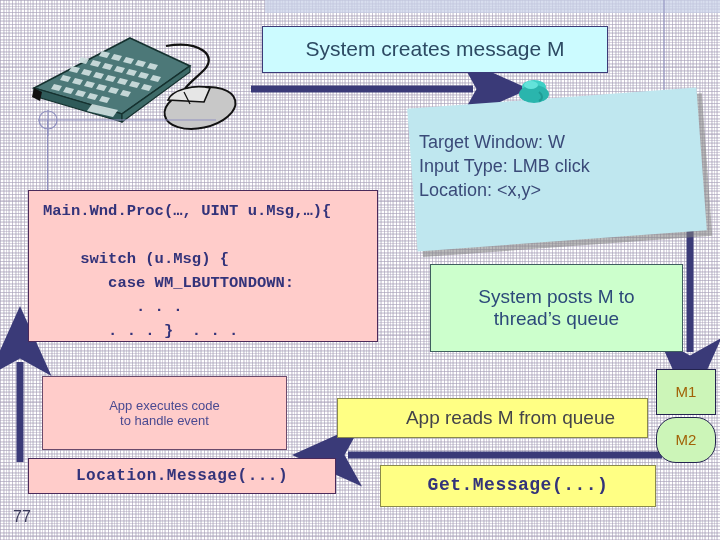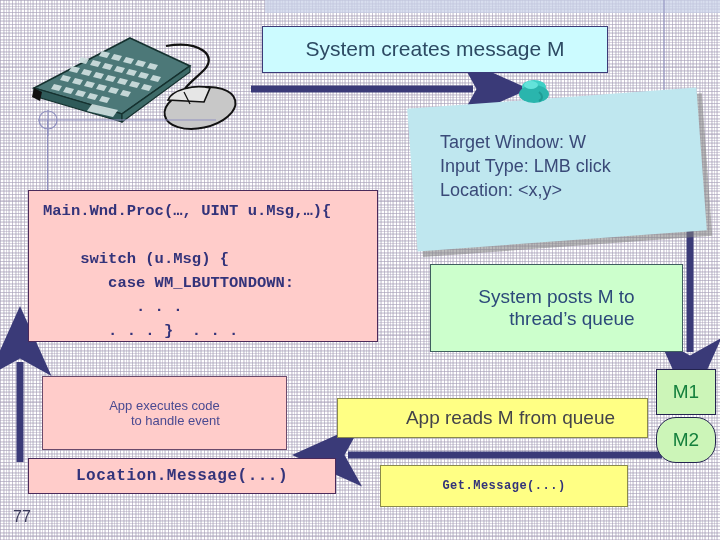--- a/index.html
+++ b/index.html
@@ -42,21 +42,21 @@
     left: 265px; top: 0; width: 455px; height: 13px;
     background-color: #c9d2e8;
     opacity: 0.75;
   }
   .box {
     position: absolute;
     box-sizing: border-box;
     display: flex;
     align-items: center;
     justify-content: center;
-    text-align: right;
+    text-align: center;
     color: #2f3061;
     line-height: 1.18;
   }
   
   #title-box {
     left: 262px; top: 26px; width: 346px; height: 47px;
     background: #ccfbff;
     border: 1.5px solid #3a3a78;
     font-size: 21px;
     color: #2d4a63;
@@ -98,56 +98,56 @@
     left: 430px; top: 264px; width: 253px; height: 88px;
     background: #ccffcc;
     border: 1px solid #3f5f5f;
     font-size: 19px;
     color: #2d4a7a;
   }
   .msgbox {
     background: #ccf5b8;
     border: 1.5px solid #23234f;
     width: 60px; height: 46px;
-    font-size: 19px;
-    color: #15803d;
+    font-size: 15px;
+    color: #a16207;
   }
   #m1 { left: 656px; top: 369px; }
   #m2 { left: 656px; top: 417px; border-radius: 20px; }
   #m3 { left: 656px; top: 465px; }
   
   #app-reads-box {
     left: 337px; top: 398px; width: 311px; height: 40px;
     background: #ffff84;
     border: 1px solid #8a8a4a;
     font-size: 19px;
     color: #44444a;
     padding-left: 36px;
   }
   #getmessage-box {
-    left: 380px; top: 465px; width: 248px; height: 42px;
+    left: 380px; top: 465px; width: 276px; height: 42px;
     background: #ffff84;
     border: 1px solid #8a8a4a;
     font-family: "Liberation Mono", "DejaVu Sans Mono", monospace;
     font-weight: bold;
-    font-size: 12px;
+    font-size: 18px;
     letter-spacing: 0.5px;
     color: #33337a;
   }
   
   #sticky-note {
     position: absolute;
     left: 412px; top: 98px; width: 290px; height: 143px;
     background: #bfe7ef;
     transform: rotate(-4.2deg);
     box-shadow: 5px 6px 0 rgba(130,130,130,0.55);
   }
   #sticky-text {
     position: absolute;
-    left: 440px; top: 130px; width: 250px;
+    left: 419px; top: 130px; width: 250px;
     font-size: 18px;
     color: #3a4a78;
     line-height: 1.34;
     text-align: left;
     white-space: pre-line;
   }
   .pin {
     position: absolute;
     left: 517px; top: 78px; width: 34px; height: 28px;
   }

